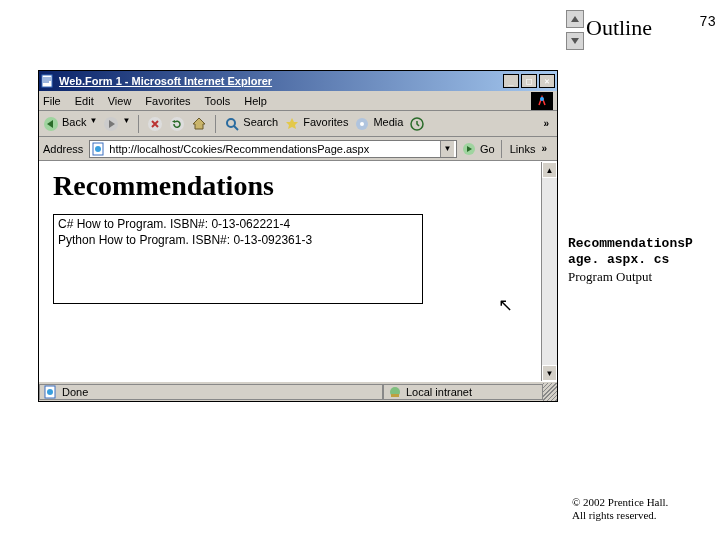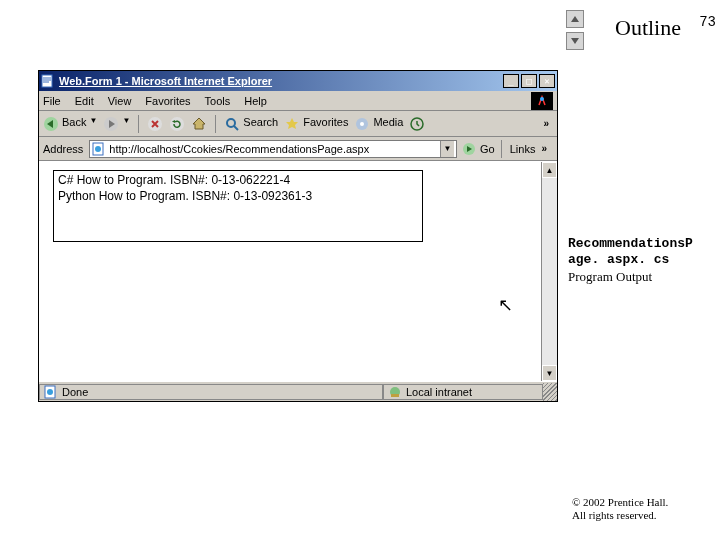--- a/index.html
+++ b/index.html
@@ -3,21 +3,21 @@
 <meta charset="utf-8">
 <style>
   * { box-sizing: border-box; margin: 0; padding: 0; }
   html, body { width: 720px; height: 540px; font-family: Tahoma, Arial, sans-serif; font-size: 11px; background: #fff; }
   .slide { position: relative; width: 720px; height: 540px; }
 
   
   .slide-pager { position: absolute; top: 10px; left: 566px; display: flex; flex-direction: column; gap: 4px; }
   .pager-btn { width: 18px; height: 18px; border: 1px solid #888; background: #d6d6d6; display: flex; align-items: center; justify-content: center; }
   .pager-btn svg { width: 10px; height: 10px; }
-  .outline-label { position: absolute; top: 15px; left: 615px; font-size: 22px; font-family: "Times New Roman", serif; }
+  .outline-label { position: absolute; top: 15px; left: 586px; font-size: 22px; font-family: "Times New Roman", serif; }
   .page-num { position: absolute; top: 14px; right: 4px; font-size: 14px; font-family: Liberation Mono, monospace; }
   .side-caption { position: absolute; top: 236px; left: 568px; font-size: 13px; line-height: 1.25; font-family: "Courier New", monospace; font-weight: bold; }
   .side-caption .line3 { font-family: "Times New Roman", serif; font-weight: normal; }
   .copyright { position: absolute; bottom: 18px; left: 572px; font-size: 11px; font-family: "Times New Roman", serif; line-height: 1.2; }
 
   
   .ie-window { position: absolute; top: 70px; left: 38px; width: 520px; border: 1px solid #000; background: #d4d0c8; }
   .titlebar { height: 20px; background: linear-gradient(to right, #0a246a, #a6c9f0); color: #fff; display: flex; align-items: center; padding: 0 2px; }
   .titlebar .ticon { width: 14px; height: 14px; margin-right: 4px; display:inline-flex; }
   .titlebar .title-text { font-weight: bold; font-size: 11px; flex: 1; text-decoration: underline; }
@@ -42,21 +42,21 @@
   .go-btn { display:flex; align-items:center; gap:3px; }
   .links-sec { display:flex; align-items:center; gap:2px; padding:0 2px; }
 
   .content-area { height: 220px; background: #fff; position: relative; overflow: hidden; border-top:1px solid #fff; }
   .content-scroll { position:absolute; right:0; top:0; bottom:0; width:16px; background:#d4d0c8; border-left:1px solid #888; display:flex; flex-direction:column; }
   .scroll-btn { height:16px; background:#d4d0c8; border:1px solid #fff; display:flex; align-items:center; justify-content:center; font-size:8px; }
   .scroll-track { flex:1; background:#e8e8e8; }
 
   .content-inner { padding: 8px 14px; }
   .page-heading { font-family: "Times New Roman", serif; font-weight: bold; font-size: 28px; margin-bottom: 12px; }
-  .reco-box { border: 1px solid #000; width: 370px; height: 72px; padding: 2px 4px; font-size: 12px; line-height: 1.3; font-family: Arial, sans-serif; }
+  .reco-box { border: 1px solid #000; width: 370px; height: 90px; padding: 2px 4px; font-size: 12px; line-height: 1.3; font-family: Arial, sans-serif; }
 
   .cursor { position:absolute; right:44px; top:132px; font-size:18px; }
 
   .statusbar { height: 20px; border-top: 1px solid #fff; display: flex; align-items: center; }
   .statusbar .cell { border: 1px solid #888; height:16px; display:flex; align-items:center; padding:0 4px; gap:4px; }
   .statusbar .cell.left { flex:1; }
   .statusbar .cell.right { width: 160px; }
   .grip { width:14px; height:18px; background:repeating-linear-gradient(135deg,#888 0 1px,transparent 1px 3px); }
 
   .ei { width:14px; height:14px; display:inline-block; }
@@ -221,20 +221,21 @@
       </div>
       <div class="tb-sep"></div>
       <div class="links-sec">
         <span>Links</span>
         <span class="tb-expand" style="margin:0">»</span>
       </div>
     </div>
 
     <div class="content-area">
       <div class="content-inner">
+        <div class="page-heading">Recommendations</div>
         <div class="reco-box">
           <div>C# How to Program. ISBN#: 0-13-062221-4</div>
           <div>Python How to Program. ISBN#: 0-13-092361-3</div>
         </div>
       </div>
       <span class="cursor">↖</span>
       <div class="content-scroll">
         <div class="scroll-btn">▲</div>
         <div class="scroll-track"></div>
         <div class="scroll-btn">▼</div>

